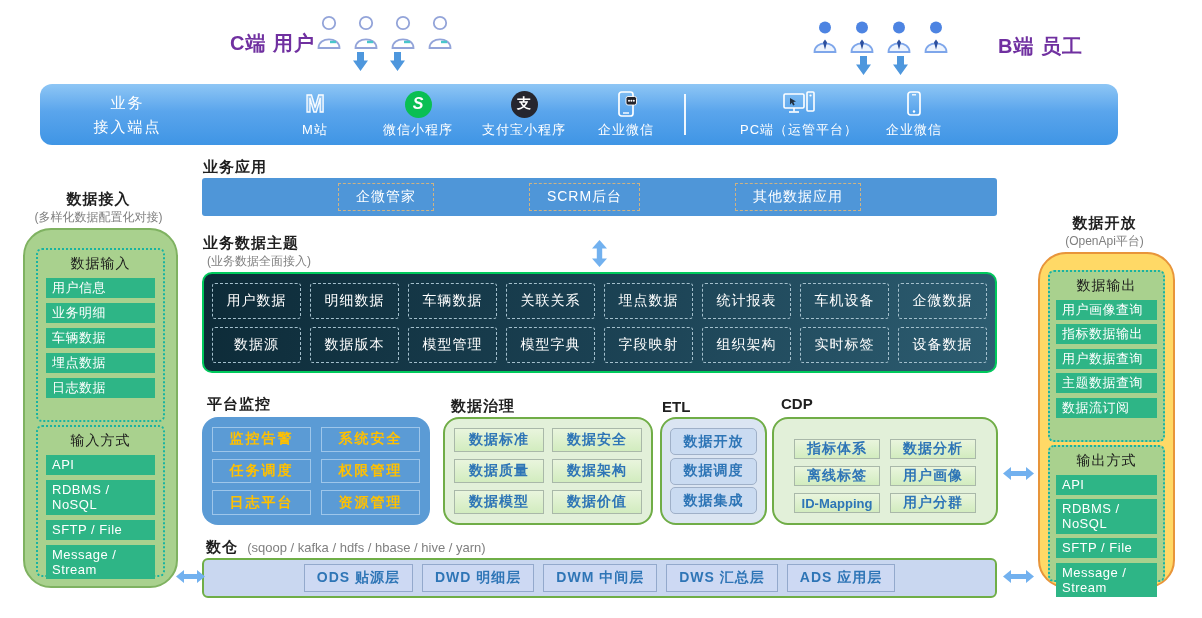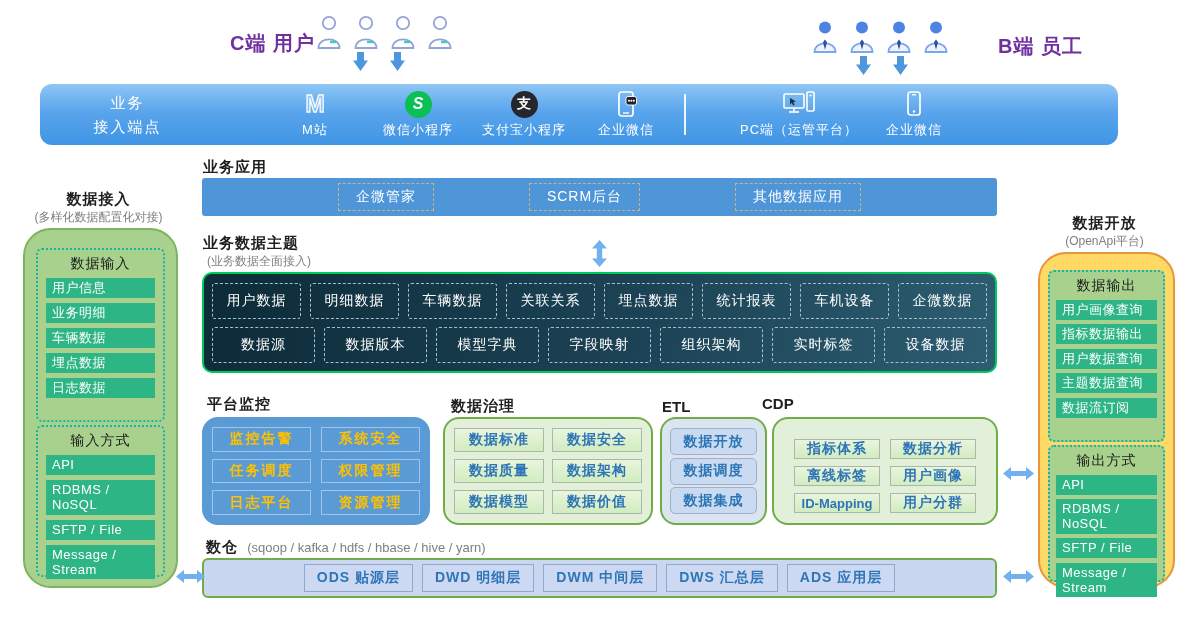--- a/index.html
+++ b/index.html
@@ -292,20 +292,21 @@
         <div class="topic-cell">车辆数据</div>
         <div class="topic-cell">关联关系</div>
         <div class="topic-cell">埋点数据</div>
         <div class="topic-cell">统计报表</div>
         <div class="topic-cell">车机设备</div>
         <div class="topic-cell">企微数据</div>
       </div>
     <div class="topic-row">
         <div class="topic-cell">数据源</div>
         <div class="topic-cell">数据版本</div>
+        <div class="topic-cell">模型管理</div>
         <div class="topic-cell">模型字典</div>
         <div class="topic-cell">字段映射</div>
         <div class="topic-cell">组织架构</div>
         <div class="topic-cell">实时标签</div>
         <div class="topic-cell">设备数据</div>
       </div>
   </div>
 
   <div class="hdr" style="left:207px;top:395px;">平台监控</div>
   <div class="mid-box monitor-box">
@@ -319,21 +320,21 @@
 
   <div class="hdr" style="left:662px;top:398px;letter-spacing:0;">ETL</div>
   <div class="mid-box etl-box">
     <div style="display:flex;flex-direction:column;justify-content:space-between;height:100%;">
         <div class="etl-chip">数据开放</div>
         <div class="etl-chip">数据调度</div>
         <div class="etl-chip">数据集成</div>
       </div>
   </div>
 
-  <div class="hdr" style="left:762px;top:395px;letter-spacing:0;">CDP</div>
+  <div class="hdr" style="left:781px;top:395px;letter-spacing:0;">CDP</div>
   <div class="mid-box cdp-box">
     <div style="display:contents;"><div class="soft-chip">指标体系</div><div class="soft-chip">数据分析</div><div class="soft-chip">离线标签</div><div class="soft-chip">用户画像</div><div class="soft-chip">ID-Mapping</div><div class="soft-chip">用户分群</div></div>
   </div>
 
   <div class="hdr" style="left:206px;top:538px;">
     <span>数仓</span>
     <span style="font-size:13px;font-weight:400;color:#7f7f7f;letter-spacing:0;margin-left:4px;">(sqoop / kafka / hdfs / hbase  / hive / yarn)</span>
   </div>
   <div class="wh-bar">
     <div style="display:flex;gap:9px;align-items:flex-end;">

